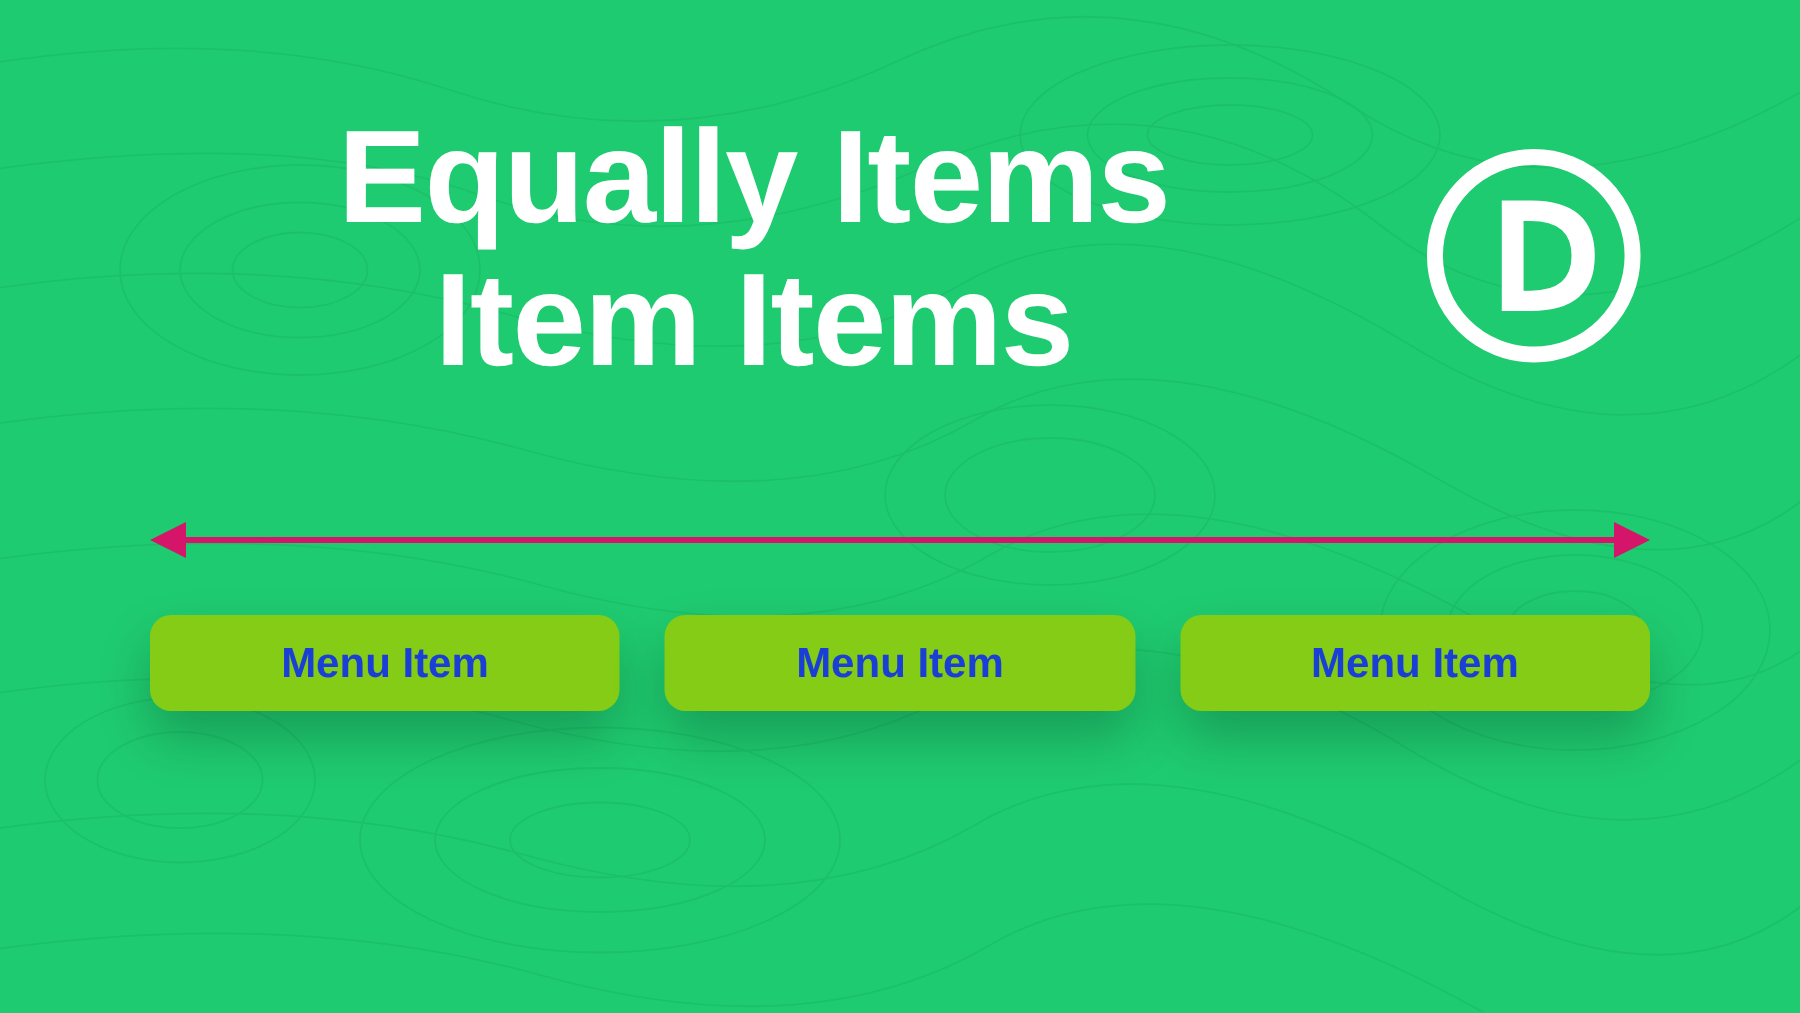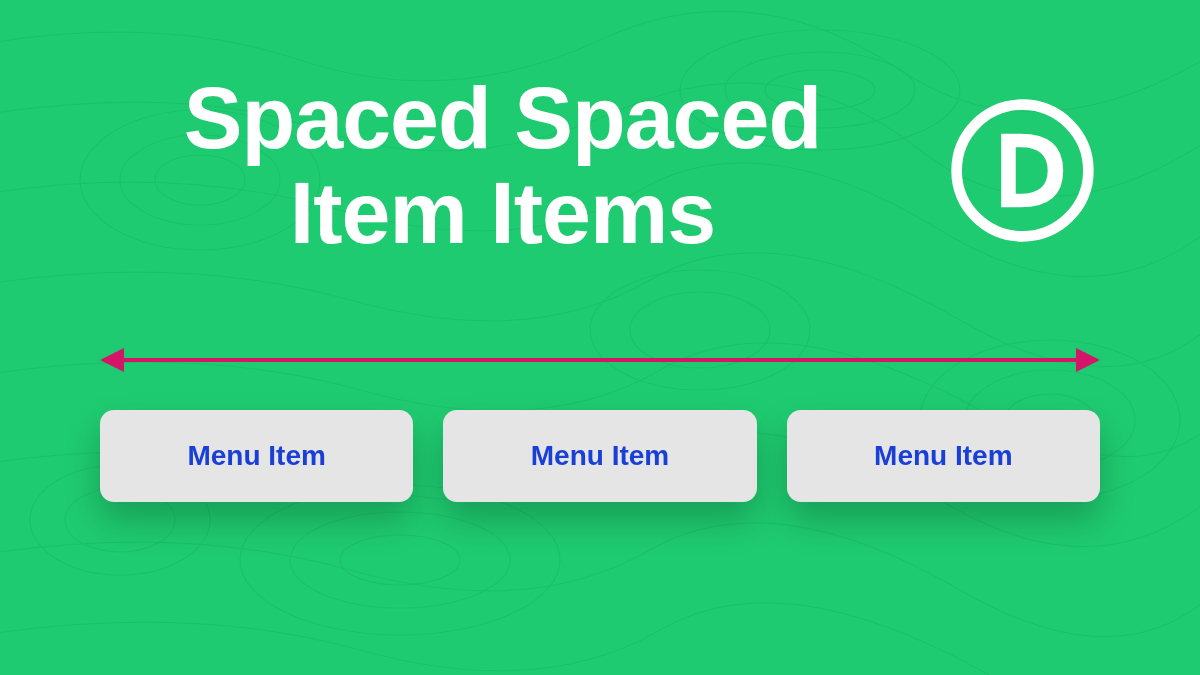--- a/index.html
+++ b/index.html
@@ -53,23 +53,23 @@
   display: block;
 }
 .menu-row {
   margin-top: 30px;
   display: flex;
   justify-content: space-between;
   gap: 30px;
 }
 .menu-item {
   flex: 1;
-  background: #e5e5e5;
+  background: #84cc16;
   border-radius: 14px;
-  padding: 30px 20px;
+  padding: 16px 20px;
   text-align: center;
   color: #1a3fd6;
   font-weight: 800;
   font-size: 28px;
   box-shadow: 0 18px 35px rgba(0,0,0,0.22);
 }
 </style>
 </head>
 <body>
 
@@ -98,21 +98,21 @@
     <ellipse cx="120" cy="520" rx="90" ry="55"></ellipse>
     <ellipse cx="120" cy="520" rx="55" ry="32"></ellipse>
     <ellipse cx="700" cy="330" rx="110" ry="60"></ellipse>
     <ellipse cx="700" cy="330" rx="70" ry="38"></ellipse>
   </g>
 </svg>
 
 <div class="content">
   <div class="header-row">
     <h1 class="title">
-      <span>Spaced Spaced</span><br>
+      <span>Equally Items</span><br>
       <span>Item Items</span>
     </h1>
     <svg class="logo" viewBox="0 0 160 160">
       <circle cx="80" cy="80" r="68" fill="none" stroke="#ffffff" stroke-width="11"></circle>
       <path d="M 58 42 L 58 118 L 78 118 Q 122 118 122 80 Q 122 42 78 42 Z M 73 56 L 78 56 Q 106 56 106 80 Q 106 104 78 104 L 73 104 Z" fill="#ffffff"></path>
     </svg>
   </div>
 
   <div class="arrow-section">
     <svg class="arrow-svg" viewBox="0 0 1000 40" preserveAspectRatio="none">

